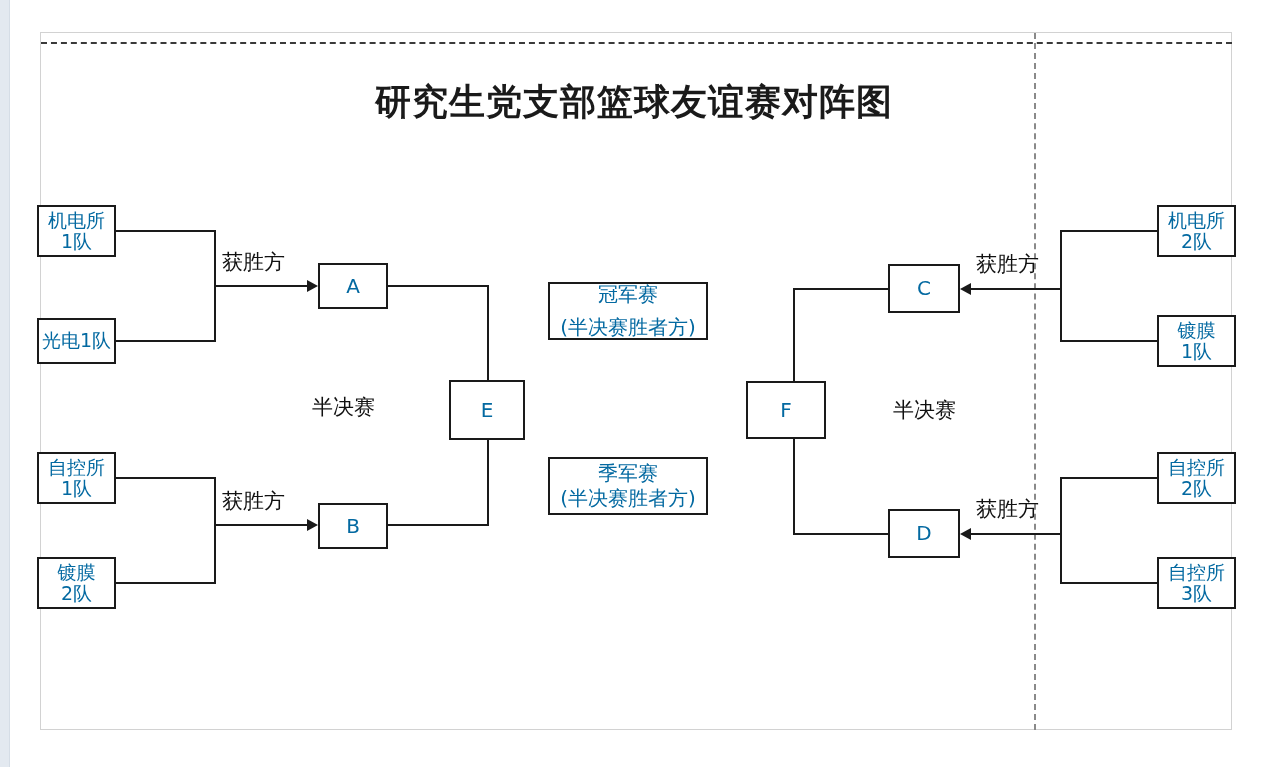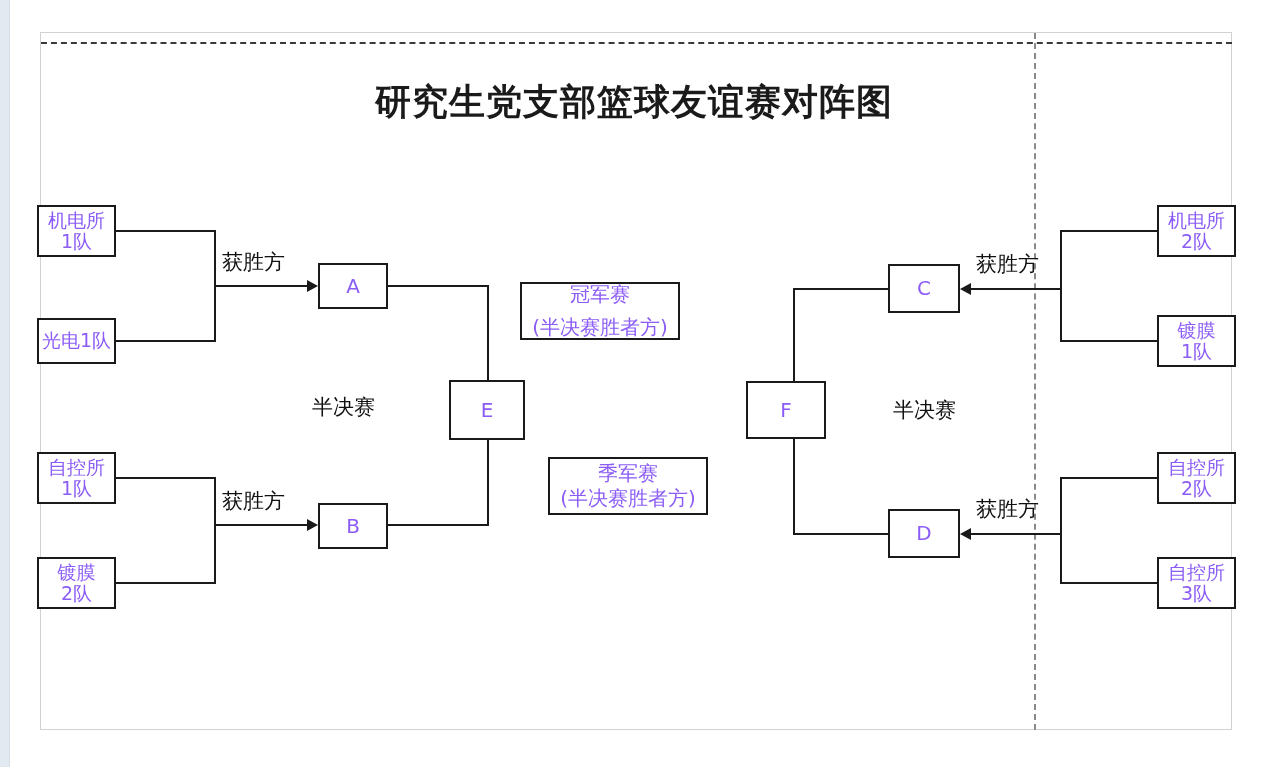--- a/index.html
+++ b/index.html
@@ -74,21 +74,21 @@
   .node {
     position: absolute;
     box-sizing: border-box;
     border: 2px solid #1a1a1a;
     background: #ffffff;
     display: flex;
     flex-direction: column;
     align-items: center;
     justify-content: center;
     text-align: center;
-    color: #8b5cf6;
+    color: #0369a1;
     line-height: 1.12;
     font-family: "DejaVu Sans", "Liberation Sans", sans-serif;
     z-index: 4;
   }
   .node .ln { display: block; white-space: nowrap; }
   .team   { font-size: 19px; }
   .match  { font-size: 20px; }
   .match .ln { line-height: 1.25; }
 
   
@@ -184,21 +184,21 @@
   <div class="seg v" style="left:487px; top:285px; height:96px;"></div>
   <div class="seg h" style="left:388px; top:524px; width:101px;"></div>
   <div class="seg v" style="left:487px; top:440px; height:86px;"></div>
 
   <div class="node match" style="left:449px; top:380px; width:76px; height:60px;">
     <span class="ln">E</span>
   </div>
 
   <div class="caption" style="left:312px; top:393px;">半决赛</div>
 
-  <div class="node match" style="left:520px; top:282px; width:160px; height:58px;gap:8px;">
+  <div class="node match" style="left:548px; top:282px; width:160px; height:58px;gap:8px;">
     <span class="ln">冠军赛</span>
     <span class="ln">(半决赛胜者方)</span>
   </div>
 
   <div class="node match" style="left:548px; top:457px; width:160px; height:58px;text-align:center;">
     <span class="ln">季军赛</span>
     <span class="ln">(半决赛胜者方)</span>
   </div>
 
   <div class="node team" style="left:1157px; top:205px; width:79px; height:52px;">

